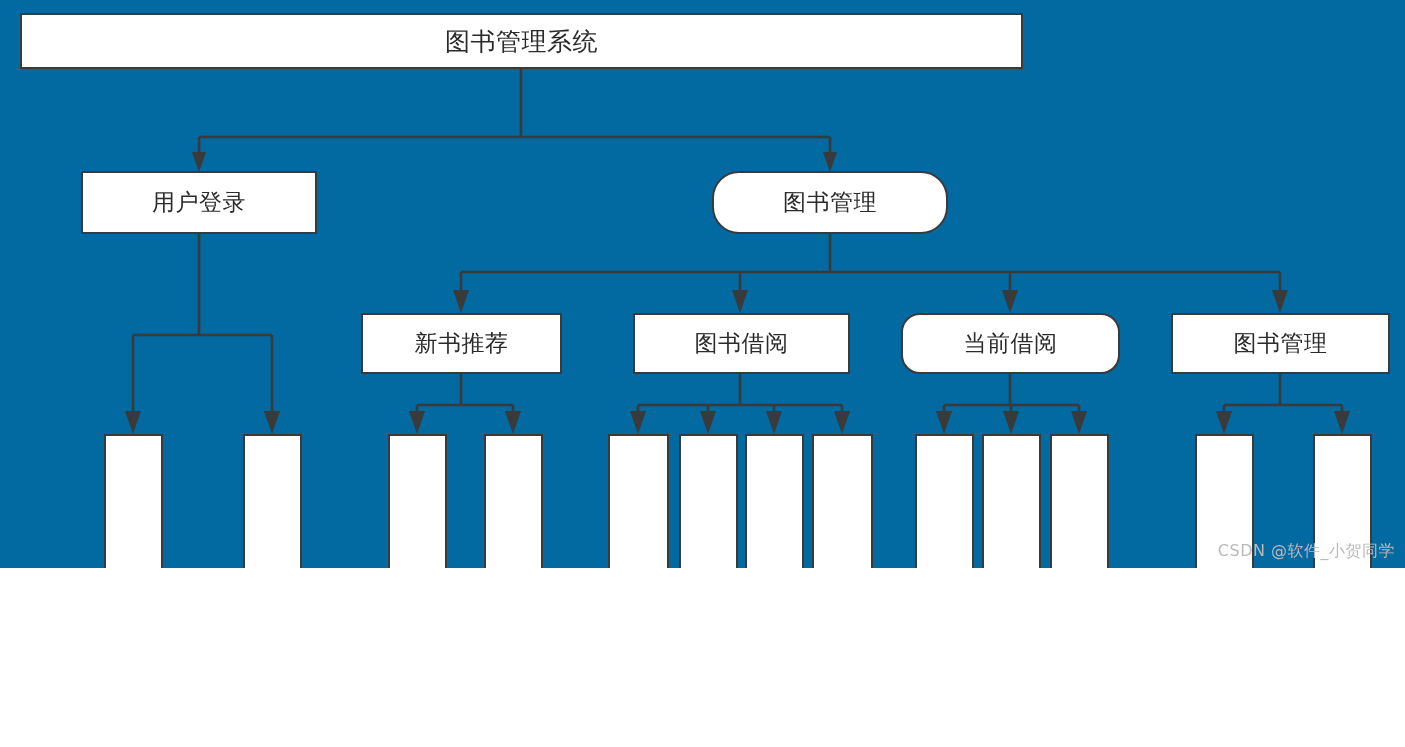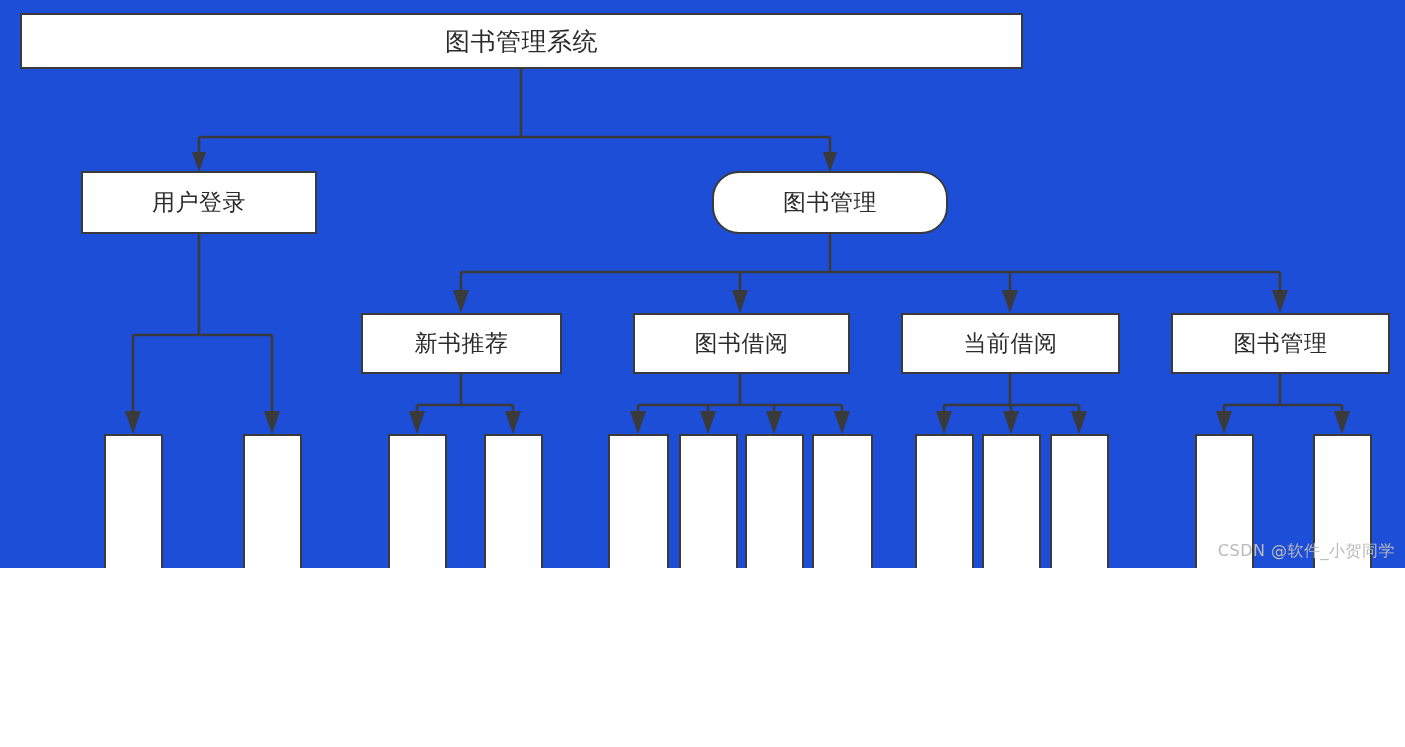--- a/index.html
+++ b/index.html
@@ -8,21 +8,21 @@
     padding: 0;
     background: #ffffff;
   }
   body {
     font-family: "DejaVu Sans", "Liberation Sans", sans-serif;
   }
   #canvas {
     position: relative;
     width: 1405px;
     height: 568px;
-    background: #1d4ed8;
+    background: #0369a1;
     overflow: hidden;
   }
   
   .node {
     position: absolute;
     box-sizing: border-box;
     border: 2.5px solid #3a3a3a;
     background: #ffffff;
     color: #2b2b2b;
     display: flex;
@@ -154,21 +154,21 @@
   <div class="node root" style="left:20px; top:13px; width:1003px; height:56px;">图书管理系统</div>
 
   <div class="node lvl1" style="left:81px; top:171px; width:236px; height:63px;">用户登录</div>
 
   <div class="node lvl1" style="left:712px; top:171px; width:236px; height:63px;border-radius:27px;">图书管理</div>
 
   <div class="node lvl1" style="left:633px; top:313px; width:217px; height:61px;">图书借阅</div>
 
   <div class="node lvl1" style="left:361px; top:313px; width:201px; height:61px;">新书推荐</div>
 
-  <div class="node lvl1" style="left:901px; top:313px; width:219px; height:61px;">当前借阅</div>
+  <div class="node lvl1" style="left:901px; top:313px; width:219px; height:61px;border-radius:19px;">当前借阅</div>
 
   <div class="node lvl1" style="left:1171px; top:313px; width:219px; height:61px;">图书管理</div>
 
   <div class="node leaf" style="left:104px; top:434px; width:59px; height:300px;">用户登录</div>
 
   <div class="node leaf" style="left:243px; top:434px; width:59px; height:300px;">注销登录</div>
 
   <div class="node leaf" style="left:388px; top:434px; width:59px; height:300px;">查询图书</div>
 
   <div class="node leaf" style="left:484px; top:434px; width:59px; height:300px;">借阅图书</div>

